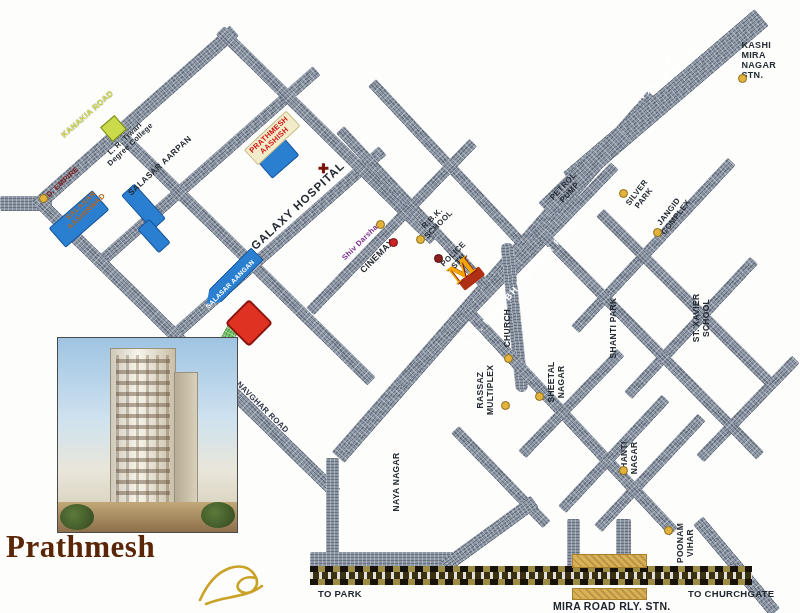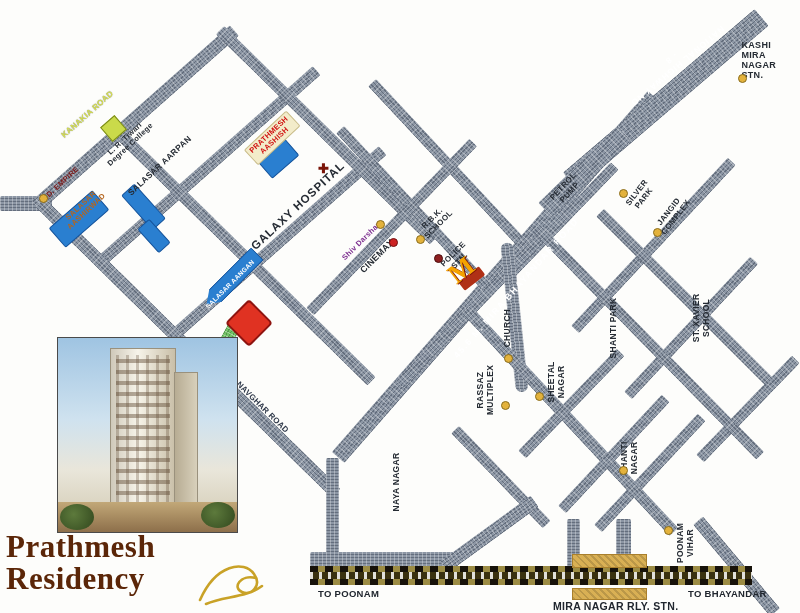--- a/index.html
+++ b/index.html
@@ -187,35 +187,34 @@
 
   <span class="cross" style="left:318px;top:161px;">✚</span>
 
   <div class="railband">
     <div class="r1"></div>
     <div class="r2"></div>
     <div class="r3"></div>
   </div>
   <div class="platform" style="left:572px;top:554px;width:73px;height:12px;"></div>
   <div class="platform" style="left:572px;top:588px;width:73px;height:10px;"></div>
-  <div class="raillabel" style="left:318px;top:588px;">TO POONAM</div>
-  <div class="raillabel" style="left:688px;top:588px;">TO BHAYANDAR</div>
-  <div class="raillabel" style="left:553px;top:600px;font-size:10.5px;">MIRA NAGAR RLY. STN.</div>
+  <div class="raillabel" style="left:318px;top:588px;">TO PARK</div>
+  <div class="raillabel" style="left:688px;top:588px;">TO CHURCHGATE</div>
+  <div class="raillabel" style="left:553px;top:600px;font-size:10.5px;">MIRA ROAD RLY. STN.</div>
 
   <div class="photo">
     <div class="tower">
       <div class="win"></div>
     </div>
     <div class="tower2"></div>
     <div class="baseblocks"></div>
     <div class="tree" style="left:2px;bottom:2px;"></div>
     <div class="tree" style="right:2px;bottom:4px;"></div>
   </div>
 
   <div class="brand">
     <div class="l1">Prathmesh</div>
-    <div class="l2">Residency</div>
   </div>
   <svg class="flourish" width="72" height="56" viewBox="0 0 72 56">
     <path d="M4 44 C20 8 48 4 58 18 C66 29 56 40 46 36 C36 32 44 18 60 22
              M10 48 C28 40 50 42 66 30" fill="none" stroke="#c9a227" stroke-width="2.6" stroke-linecap="round"></path>
   </svg>
 </div>
 
 </body></html>

